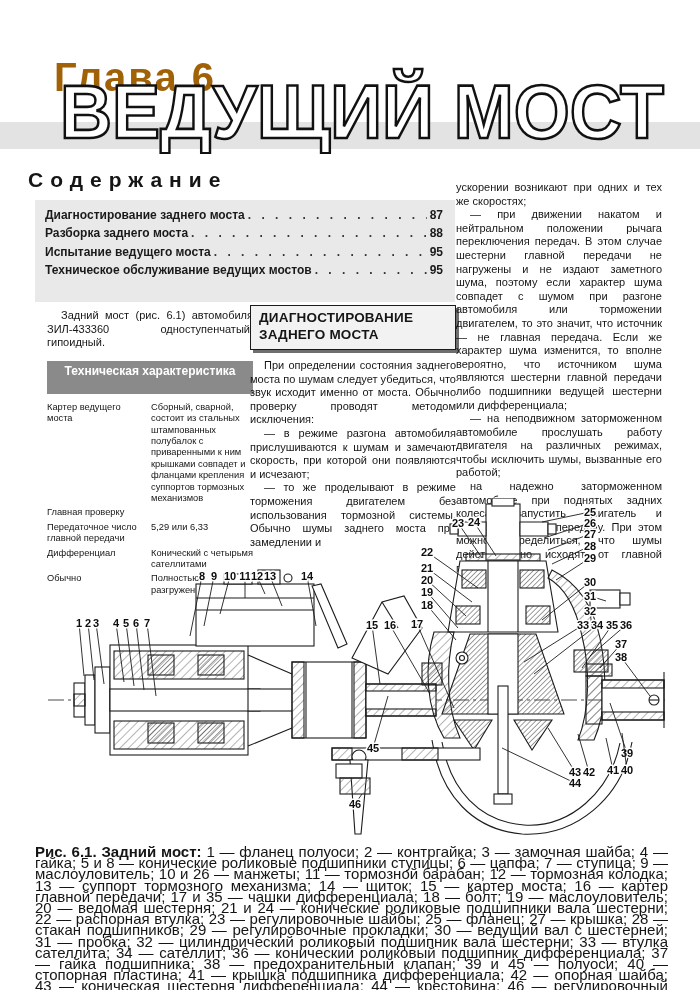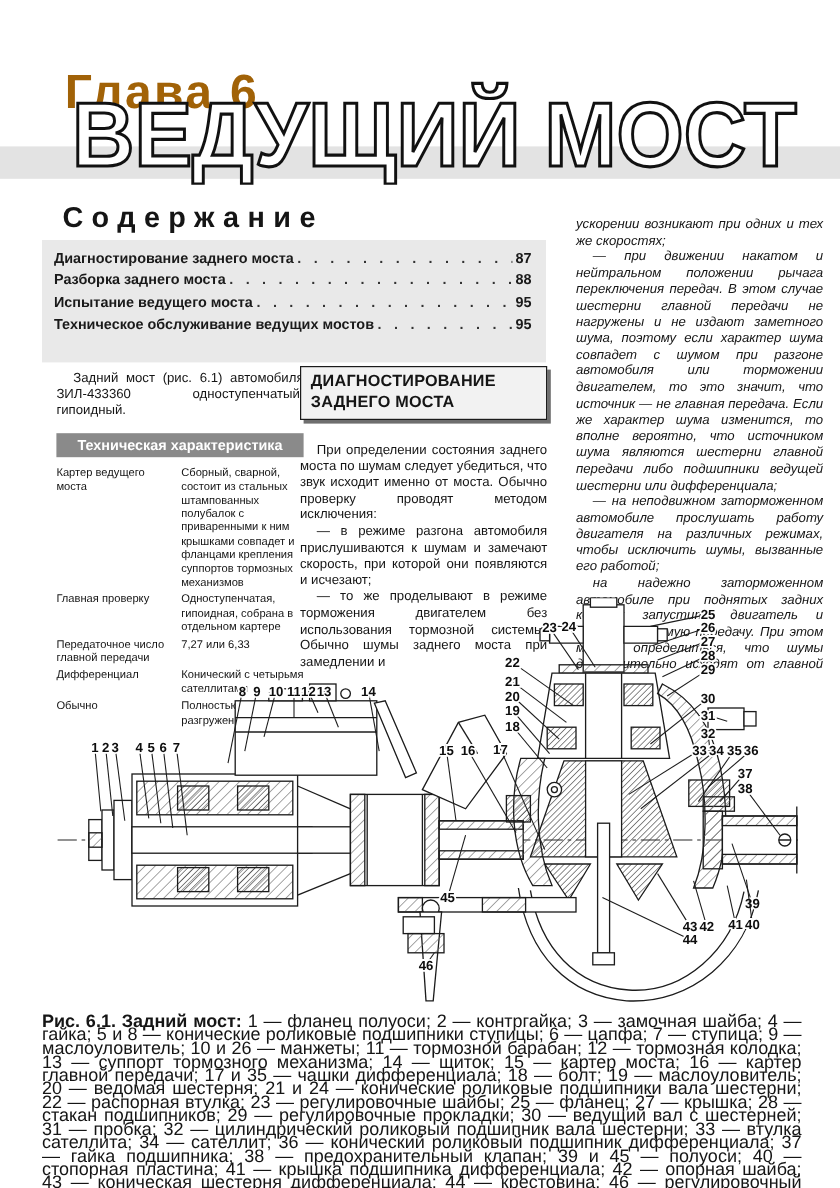--- a/index.html
+++ b/index.html
@@ -9,36 +9,36 @@
   }
   
   .title-band{position:absolute;left:0;top:122px;width:700px;height:27px;background:#e3e3e3;z-index:1;}
   .chapter-label{position:absolute;left:54px;top:55px;font-size:40px;font-weight:bold;color:#a16207;letter-spacing:2px;z-index:2;}
   .big-title-svg{position:absolute;left:56px;top:62px;z-index:3;}
   .big-title-svg text{
     font-family:"Liberation Sans",sans-serif;font-weight:bold;font-size:76px;
     fill:#ffffff;stroke:#111;stroke-width:2.6px;
   }
   
-  .contents-heading{position:absolute;left:52px;top:168px;font-size:24px;font-weight:bold;letter-spacing:7px;}
+  .contents-heading{position:absolute;left:28px;top:168px;font-size:21px;font-weight:bold;letter-spacing:7px;}
   .toc-box{position:absolute;left:35px;top:200px;width:420px;height:102px;background:#e9e9e9;box-sizing:border-box;padding:6px 12px 0 10px;}
   .toc-row{display:flex;align-items:baseline;font-size:12px;font-weight:bold;line-height:18.4px;color:#1a1a1a;}
   .toc-dots{flex:1;overflow:hidden;white-space:nowrap;margin:0 3px;letter-spacing:3.5px;color:#333;}
   .toc-dots::after{content:". . . . . . . . . . . . . . . . . . . . . . . . . . . . . . . . . . . . . . . . . . . .";}
   .toc-page{font-weight:bold;}
   
   .col{position:absolute;width:206px;}
   .col p{margin:0;font-size:11px;line-height:13.6px;text-align:justify;}
   .col p.ind{text-indent:14px;}
   .col1{left:47px;top:309px;}
   .col2{left:250px;top:305px;}
-  .col3{left:480px;top:181px;font-style:italic;}
-  .col2 .body-text{margin-top:19px;}
-  
-  .spec-header{margin-top:11px;background:#8a8a8a;color:#fff;font-size:12px;font-weight:bold;text-align:center;padding:3px 0 3px;}
+  .col3{left:456px;top:181px;}
+  .col2 .body-text{margin-top:9px;}
+  
+  .spec-header{margin-top:11px;background:#8a8a8a;color:#fff;font-size:12px;font-weight:bold;text-align:center;padding:3px 0 16px;}
   .spec-table{margin-top:8px;}
   .spec-row{display:flex;gap:7px;margin-bottom:3px;}
   .spec-label{width:97px;flex:none;font-size:9.3px;line-height:11.4px;}
   .spec-value{flex:1;font-size:9.3px;line-height:11.4px;}
   
   .section-box{border:1.5px solid #1b1b1b;background:#f2f2f2;box-shadow:3px 3px 0 #6e6e6e;
     font-size:13.5px;font-weight:bold;line-height:16.5px;padding:4px 8px 6px;letter-spacing:0.2px;}
   
   .figure-svg{position:absolute;left:30px;top:498px;}
   .figure-svg .draw{stroke:#1c1c1c;stroke-width:1.1;fill:none;}
@@ -87,25 +87,24 @@
 <div class="col col1">
   <p class="ind">Задний мост (рис. 6.1) автомобиля ЗИЛ-433360 одноступенчатый, гипоидный.</p>
   <div class="spec-header">Техническая характеристика</div>
   <div class="spec-table">
     <div class="spec-row">
       <div class="spec-label">Картер ведущего моста</div>
       <div class="spec-value">Сборный, сварной, состоит из стальных штампованных полубалок с приваренными к ним крышками совпадет и фланцами крепления суппортов тормозных механизмов</div>
     </div>
     <div class="spec-row">
       <div class="spec-label">Главная проверку</div>
-      <div class="spec-value">Одноступенчатая, гипоидная, собрана в отдельном картере</div>
     </div>
     <div class="spec-row">
       <div class="spec-label">Передаточное число главной передачи</div>
-      <div class="spec-value">7,27 или 6,33</div>
+      <div class="spec-value">5,29 или 6,33</div>
     </div>
     <div class="spec-row">
       <div class="spec-label">Дифференциал</div>
       <div class="spec-value">Конический с четырьмя сателлитами</div>
     </div>
     <div class="spec-row">
       <div class="spec-label">Обычно</div>
       <div class="spec-value">Полностью разгруженные</div>
     </div>
   </div>

